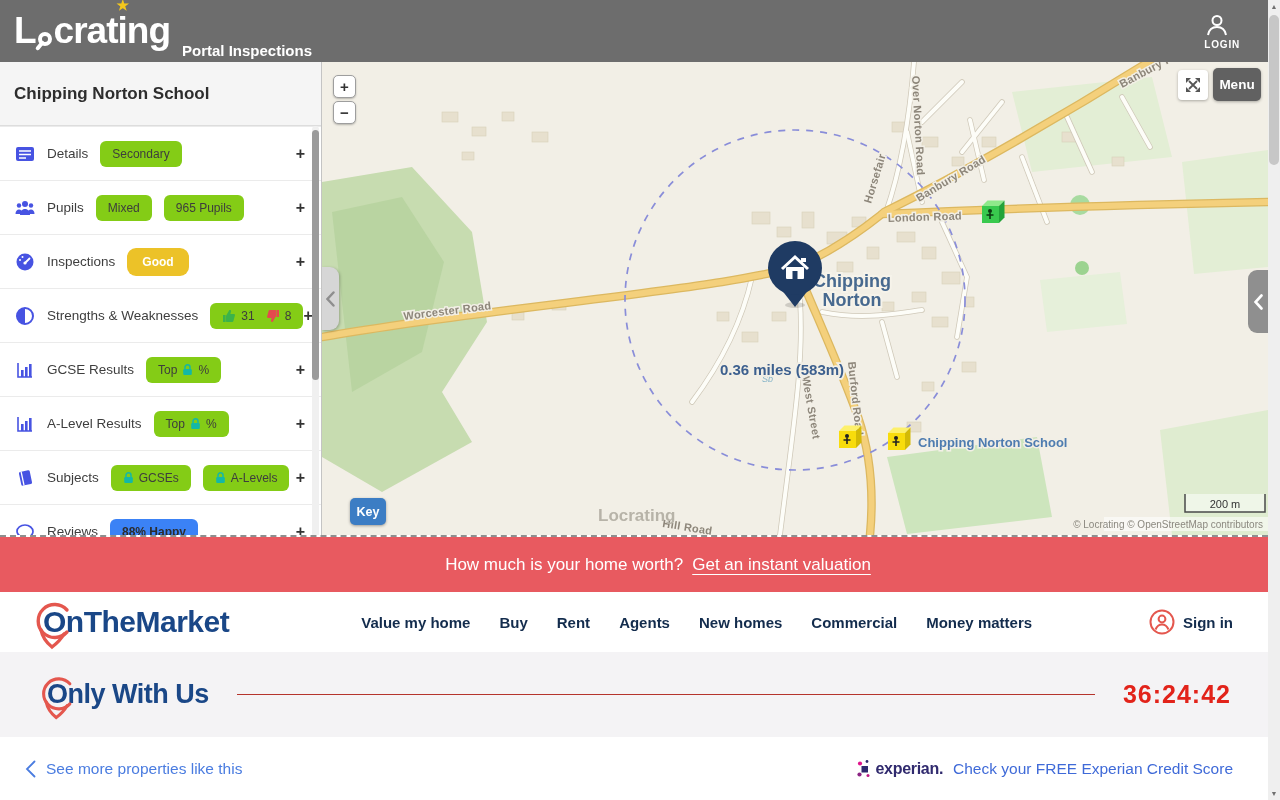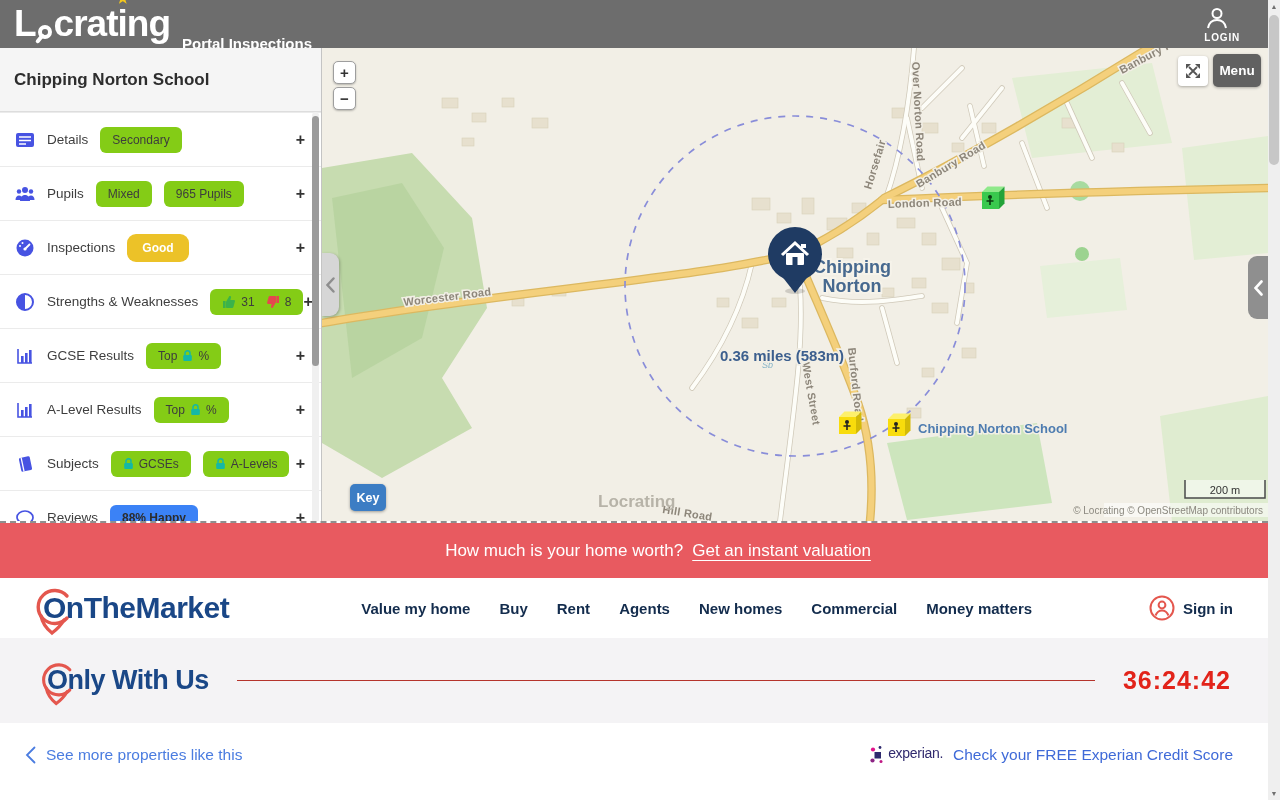--- a/index.html
+++ b/index.html
@@ -1,21 +1,21 @@
 <!DOCTYPE html>
 <html><head>
 <meta charset="utf-8">
 <style>
   * { margin:0; padding:0; box-sizing:border-box; }
   html,body { width:1280px; height:800px; overflow:hidden; font-family:"Liberation Sans",sans-serif; background:#fff; }
   .stage { position:relative; width:1280px; height:800px; overflow:hidden; background:#fff; }
   .content { width:1268px; }
 
   
-  header { height:48px; background:#6d6d6d; display:flex; align-items:center; padding-left:14px; width:1268px; }
+  header { height:62px; background:#6d6d6d; display:flex; align-items:center; padding-left:14px; width:1268px; }
   .logo { display:flex; align-items:center; color:#fff; cursor:pointer; }
   .logo-text { font-size:37px; font-weight:bold; letter-spacing:-1px; }
   .mag { display:inline-block; width:14px; height:14px; border:4.5px solid #fff; border-radius:50%; position:relative; top:3px; margin:0 2px; }
   .mag::after { content:""; position:absolute; width:4px; height:11px; background:#fff; left:-4px; bottom:-9px; transform:rotate(40deg); border-radius:2px; }
   .istar { position:relative; display:inline-block; }
   .istar .star { position:absolute; left:-1px; top:-13px; font-size:14px; color:#f3c71d; }
   .logo-sub { font-size:15px; font-weight:600; color:#fff; margin-left:12px; align-self:flex-end; padding-bottom:2px; position:relative; top:9px; }
   .login { margin-left:auto; margin-right:28px; display:flex; flex-direction:column; align-items:flex-start; gap:2px; color:#fff; font-size:10px; font-weight:bold; letter-spacing:.8px; cursor:pointer; }
 
   
@@ -61,21 +61,21 @@
   .owu { height:85px; background:#f4f3f5; display:flex; align-items:center; padding:0 37px; width:1268px; }
   .owu-title { position:relative; font-size:27px; font-weight:bold; color:#1a4787; letter-spacing:-.5px; margin-left:10px; }
   .owu-pin { position:absolute; left:-11px; top:-7px; }
   .owu-line { flex:1; height:0; border-top:1px solid #b5342c; margin:0 28px; }
   .owu-timer { font-size:25px; font-weight:bold; color:#e2231a; letter-spacing:1px; }
 
   
   .foot { height:63px; background:#fff; display:flex; align-items:center; padding:0 35px 0 25px; width:1268px; }
   .back-link { color:#4a7ce0; font-size:15.5px; display:flex; align-items:center; gap:10px; cursor:pointer; }
   .exp { margin-left:auto; display:flex; align-items:center; gap:10px; }
-  .exp-logo { font-weight:normal; color:#302a6e; font-size:14px; display:flex; align-items:flex-start; gap:3px; letter-spacing:-.3px; }
+  .exp-logo { font-weight:bold; color:#302a6e; font-size:16px; display:flex; align-items:center; gap:3px; letter-spacing:-.3px; }
   .exp-link { color:#3f6ad8; font-size:15.5px; cursor:pointer; }
 
   
   .pgsb { position:absolute; left:1268px; top:0; width:12px; height:800px; background:#efefef; }
   .pgsb .arr { height:13px; display:flex; align-items:center; justify-content:center; font-size:7px; color:#6f6f6f; }
   .pgsb .arr.down { position:absolute; bottom:0; width:12px; }
   .pgsb .thumb { position:absolute; top:15px; left:1px; width:10px; height:150px; background:#c7c7c7; border-radius:5px; }
 </style>
 </head>
 <body>

